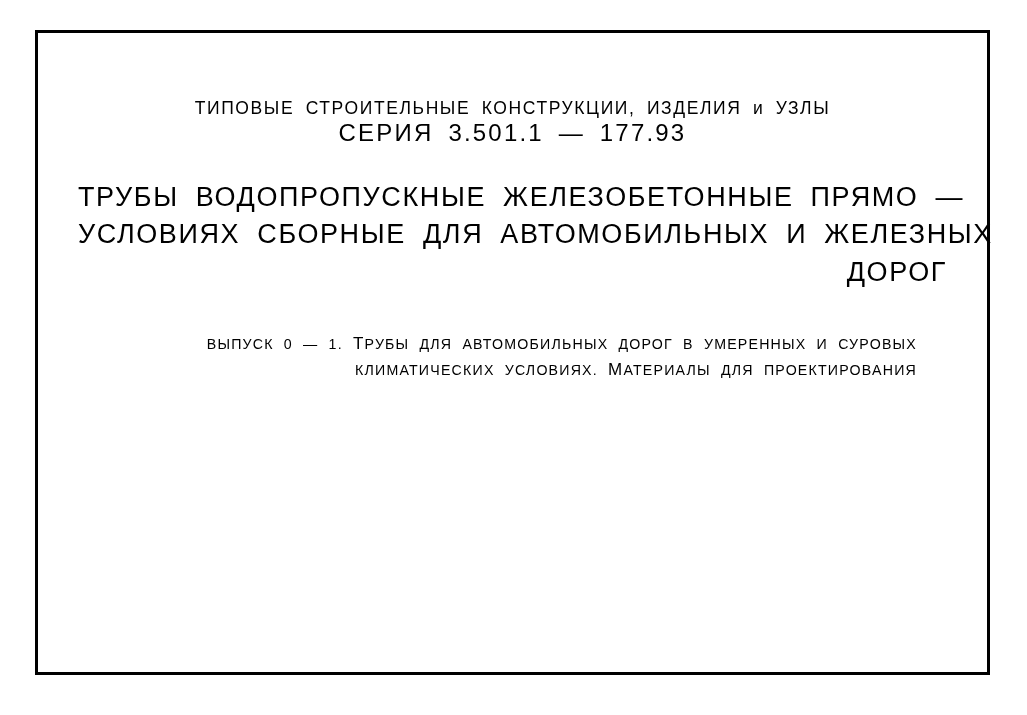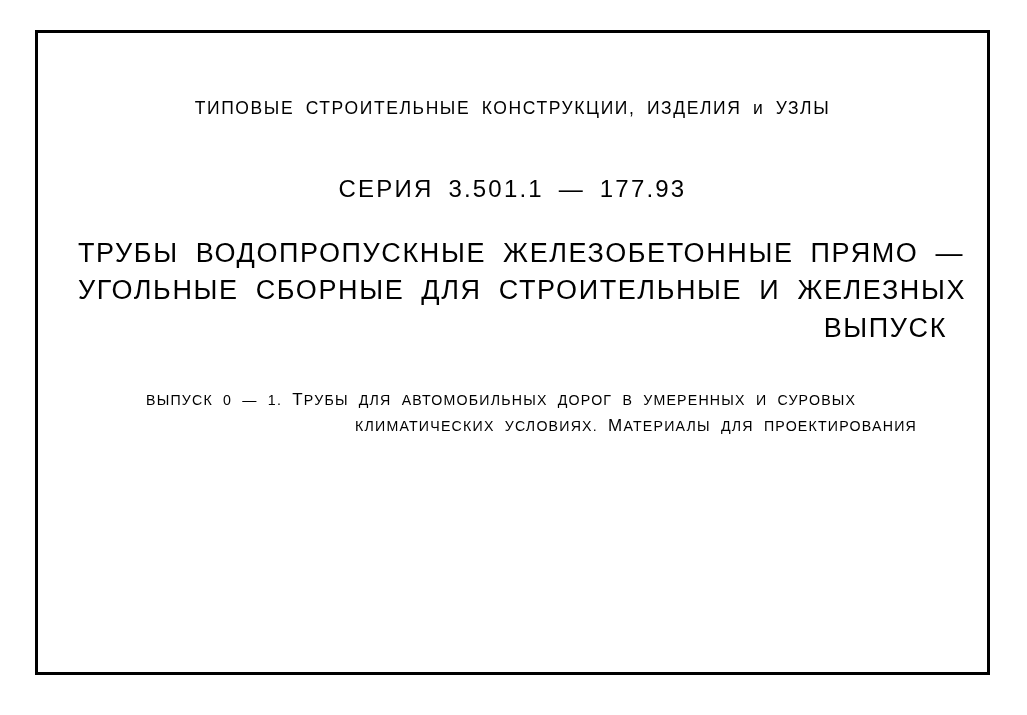--- a/index.html
+++ b/index.html
@@ -43,21 +43,20 @@
     white-space: nowrap;
   }
   .header-line {
     margin-top: 65px;
     font-size: 17.5px;
     letter-spacing: 1.6px;
     word-spacing: 5px;
     font-weight: 400;
   }
   .series-line {
-    margin-top: 56px;
     font-size: 24px;
     letter-spacing: 2.2px;
     word-spacing: 6px;
   }
   .title-block {
     margin-top: 32px;
   }
   .title-line {
     text-align: right;
     font-size: 27px;
@@ -74,21 +73,21 @@
     padding: 0 30px;
   }
   .issue-line {
     font-size: 17px;
     letter-spacing: 1.2px;
     word-spacing: 5px;
     line-height: 1.55;
     white-space: nowrap;
   }
   .issue-line.first {
-    text-align: left;
+    text-align: right;
     padding-left: 38px;
   }
   .issue-line.second {
     text-align: right;
     padding-left: 40px;
   }
   .smallcap {
     font-size: 14.2px;
   }
   .bigcap {
@@ -101,22 +100,22 @@
 <div class="page">
   <div class="frame">
     <div class="inner">
 
       <div class="line header-line">ТИПОВЫЕ  СТРОИТЕЛЬНЫЕ  КОНСТРУКЦИИ,  ИЗДЕЛИЯ  и  УЗЛЫ</div>
 
       <div class="line series-line">СЕРИЯ  3.501.1 — 177.93</div>
 
       <div class="title-block">
         <div class="title-line">ТРУБЫ  ВОДОПРОПУСКНЫЕ  ЖЕЛЕЗОБЕТОННЫЕ  ПРЯМО —</div>
-        <div class="title-line">УГОЛЬНЫЕ  СБОРНЫЕ  ДЛЯ  СТРОИТЕЛЬНЫЕ  И  ЖЕЛЕЗНЫХ</div>
-        <div class="title-line last">ВЫПУСК</div>
+        <div class="title-line">УСЛОВИЯХ  СБОРНЫЕ  ДЛЯ  АВТОМОБИЛЬНЫХ  И  ЖЕЛЕЗНЫХ</div>
+        <div class="title-line last">ДОРОГ</div>
       </div>
 
       <div class="issue-block">
         <div class="issue-line first">
           <span class="smallcap">ВЫПУСК 0 — 1. </span><span class="bigcap">Т</span><span class="smallcap">РУБЫ  ДЛЯ  АВТОМОБИЛЬНЫХ  ДОРОГ  В  УМЕРЕННЫХ  И  СУРОВЫХ</span>
         </div>
         <div class="issue-line second">
           <span class="smallcap">КЛИМАТИЧЕСКИХ  УСЛОВИЯХ. </span><span class="bigcap">М</span><span class="smallcap">АТЕРИАЛЫ  ДЛЯ  ПРОЕКТИРОВАНИЯ</span>
         </div>
       </div>

